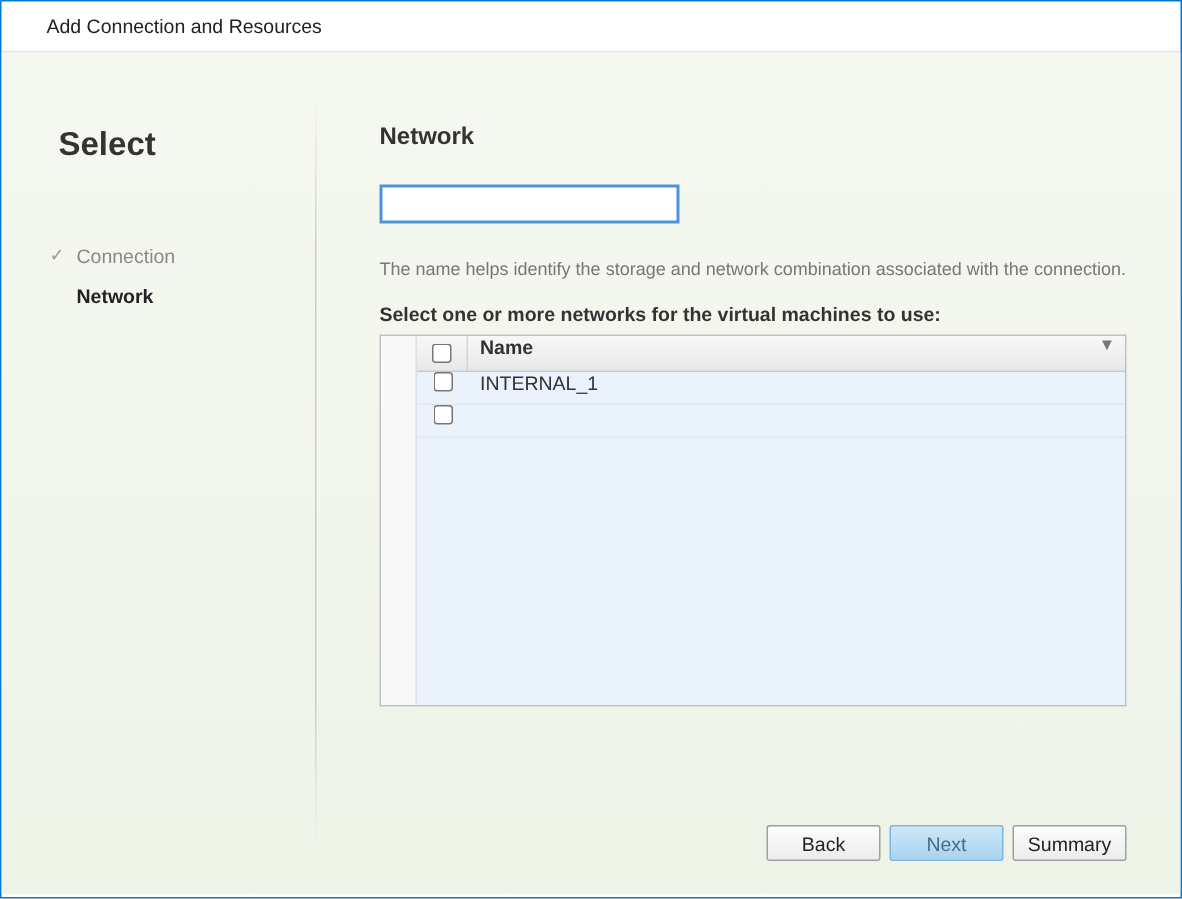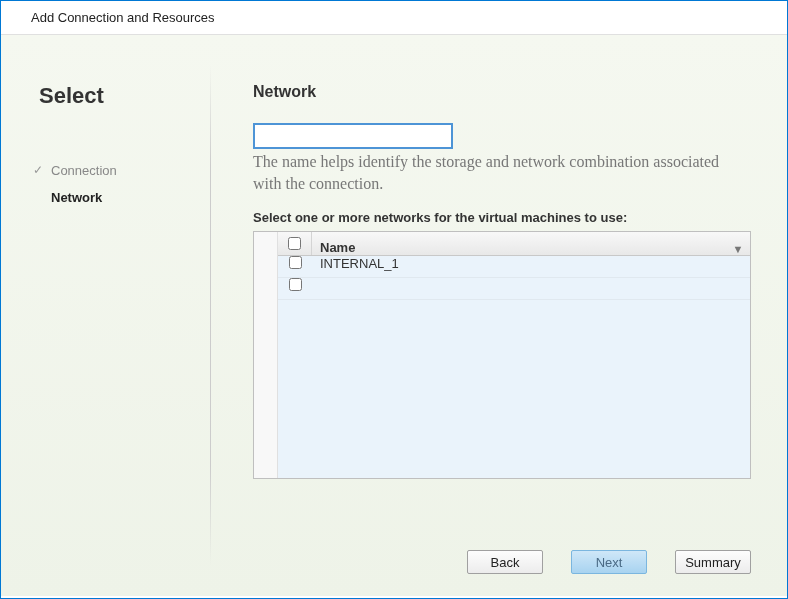--- a/index.html
+++ b/index.html
@@ -92,25 +92,24 @@
       width: 200px;
       height: 26px;
       border: 2px solid #4d94d6;
       padding: 2px 6px;
       font-size: 13px;
       outline: none;
       background: #fff;
     }
     .help-text {
       color: #777;
-      font-size: 16px;
-      margin-top: 2px;
+      font-size: 12px;
+      margin-top: 22px;
       margin-bottom: 14px;
       line-height: 1.4;
-      font-family: Liberation Serif, serif;
     }
     .grid-label {
       font-size: 13px;
       font-weight: 700;
       color: #333;
       margin-bottom: 6px;
     }
     .grid-container {
       border: 1px solid #bfbfbf;
       background: #fff;
@@ -122,21 +121,21 @@
       width: 24px;
       background: #f8f8f8;
       border-right: 1px solid #e0e0e0;
     }
     .grid-body {
       flex: 1;
       background: #eaf3fb;
     }
     .grid-header {
       display: flex;
-      align-items: flex-end;
+      align-items: flex-start;
       height: 24px;
       background: linear-gradient(to bottom, #f8f8f8, #e8e8e8);
       border-bottom: 1px solid #c8c8c8;
     }
     .hdr-check {
       width: 34px;
       display: flex;
       justify-content: center;
       align-items: center;
       border-right: 1px solid #d4d4d4;
@@ -172,21 +171,21 @@
     }
     input[type="checkbox"] {
       width: 13px;
       height: 13px;
     }
     .footer {
       margin-top: auto;
       padding: 20px 0 22px 0;
       display: flex;
       justify-content: flex-end;
-      gap: 28px;
+      gap: 6px;
     }
     .btn {
       min-width: 76px;
       height: 24px;
       border: 1px solid #a0a0a0;
       background: linear-gradient(to bottom, #fdfdfd, #ececec);
       font-size: 13px;
       color: #222;
       cursor: pointer;
       border-radius: 2px;

